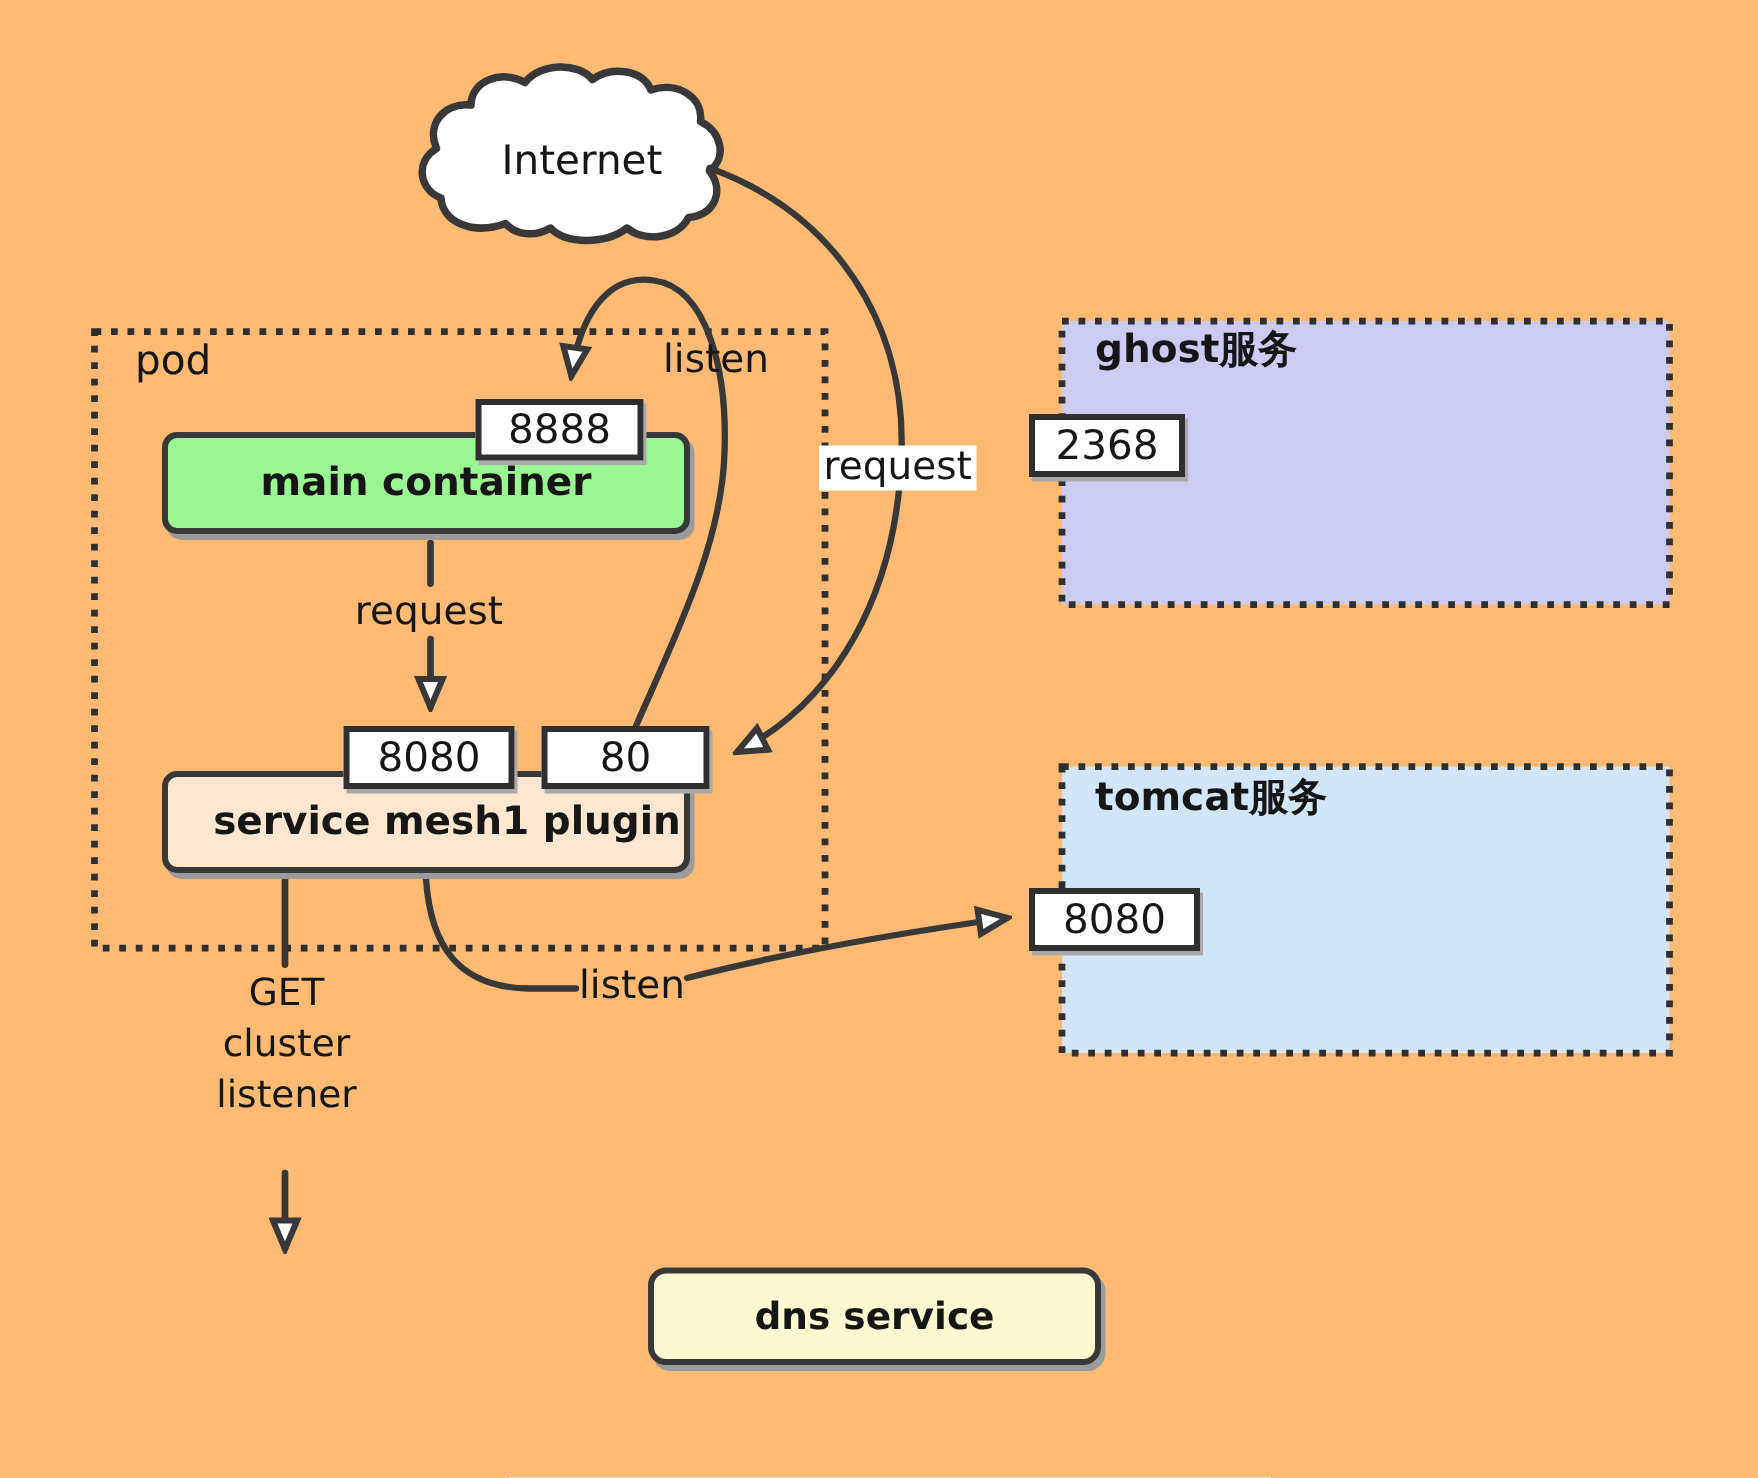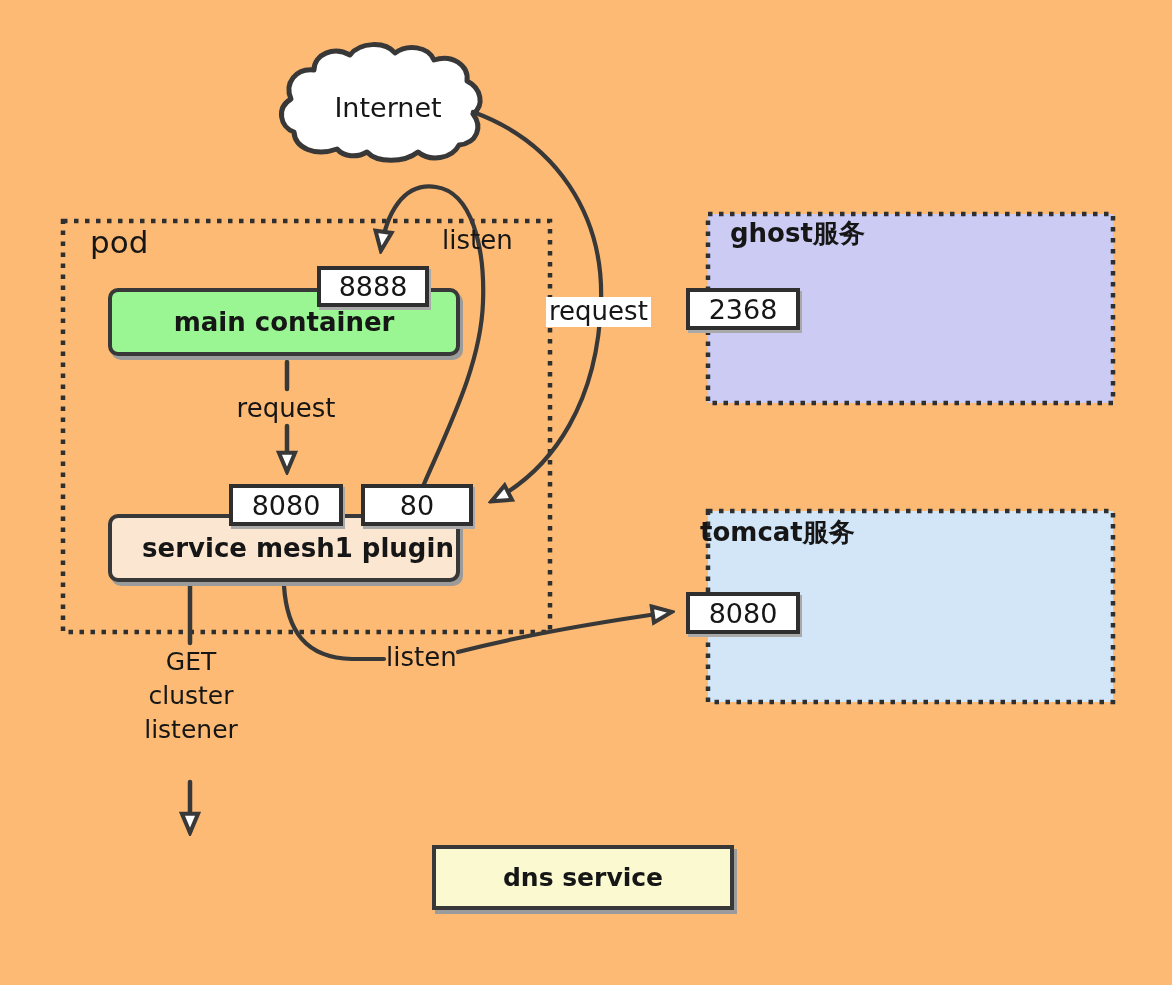--- a/index.html
+++ b/index.html
@@ -22,35 +22,35 @@
   .port{
     display:flex;align-items:center;justify-content:center;
     background:#ffffff;border:4px solid #2f2f2f;
     font-size:27px;box-shadow:2px 3px 0 #a9a9a9;
   }
   .lbl{white-space:nowrap;font-size:26px;line-height:1.15;}
   .lbl.bold{font-weight:bold;}
   #main-container{left:108px;top:288px;width:352px;height:68px;background:#9af693;}
   #mesh-plugin{left:108px;top:514px;width:352px;height:68px;background:#fbe7d1;padding-left:28px;}
   #discover-box{left:41px;top:845px;width:301px;height:65px;background:#e8f8da;border-radius:12px;font-size:25px;}
-  #dns-box{left:432px;top:845px;width:302px;height:65px;background:#fbf9d0;border-radius:0;font-size:25px;}
+  #dns-box{left:432px;top:845px;width:302px;height:65px;background:#fbf9d0;border-radius:12px;font-size:25px;}
   #port-8888{left:317px;top:266px;width:112px;height:41px;}
   #port-8080-mesh{left:229px;top:484px;width:114px;height:42px;}
   #port-80{left:361px;top:484px;width:112px;height:42px;}
-  #port-2368{left:686px;top:288px;width:114px;height:42px;}
+  #port-2368{left:686px;top:276px;width:104px;height:42px;}
   #port-8080-tomcat{left:686px;top:592px;width:114px;height:42px;}
   #lbl-internet{left:300px;top:92px;width:176px;text-align:center;font-size:27px;}
-  #lbl-pod{left:90px;top:225px;font-size:31px;}
+  #lbl-pod{left:90px;top:225px;font-size:27px;}
   #lbl-listen-top{left:442px;top:226px;}
   #lbl-request-right{left:546px;top:297px;background:#ffffff;padding:0 3px;}
   #lbl-request-mid{left:236px;top:394px;width:100px;text-align:center;}
   #lbl-get-block{left:111px;top:645px;width:160px;text-align:center;font-size:25px;line-height:34px;white-space:normal;}
   #lbl-listen-bottom{left:386px;top:643px;}
   #lbl-ghost{left:730px;top:219px;}
-  #lbl-tomcat{left:700px;top:518px;}
+  #lbl-tomcat{left:730px;top:518px;}
 </style>
 </head>
 <body>
 
 <div class="canvas">
 
   <svg class="layer" width="1172" height="985" viewBox="0 0 1172 985">
     <defs>
       <marker id="arw" viewBox="0 0 14 12" refX="12" refY="6" markerWidth="26" markerHeight="22" markerUnits="userSpaceOnUse" orient="auto">
         <path d="M2 1.6 L12.4 6 L2 10.4 Z" fill="#ffffff" stroke="#383838" stroke-width="2.2"></path>

